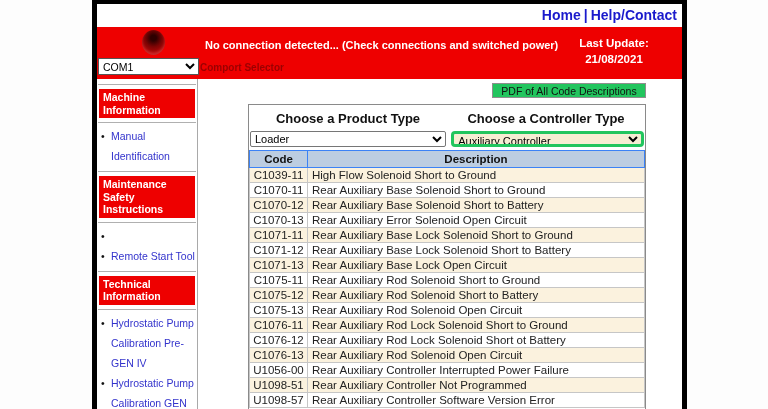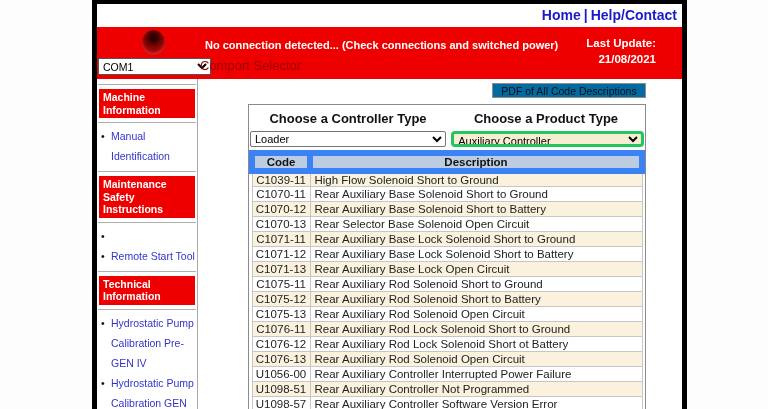--- a/index.html
+++ b/index.html
@@ -16,59 +16,59 @@
   .topbar a { color:var(--link-blue); text-decoration:none; cursor:pointer; }
   .topbar .sep { padding:0 3px; }
 
   
   .banner { position:relative; height:52px; background:var(--red); }
   .orb { position:absolute; left:45px; top:3px; width:23px; height:25px; border-radius:50%;
          background:radial-gradient(circle at 50% 32%, #2e0000 0 14%, #7c0404 42%, #b30808 72%, #930606 100%);
          box-shadow:inset 0 -2px 3px rgba(255,120,120,.35); }
   .conn-msg { position:absolute; left:108px; top:12px; color:#fff;
               font-size:11px; font-weight:bold; }
-  .last-update { position:absolute; right:26px; top:8px; width:84px; text-align:right;
+  .last-update { position:absolute; right:26px; top:8px; width:84px; text-align:center;
                  color:#fff; font-size:11.5px; font-weight:bold; line-height:16px; }
-  .comport-select { position:absolute; left:1px; bottom:4px; width:113px; height:17px;
+  .comport-select { position:absolute; left:1px; bottom:4px; width:101px; height:17px;
                     font-size:10.5px; font-family:"Liberation Sans",sans-serif;
                     background:#fff; border:1px solid #555; }
   .comport-label { position:absolute; left:103px; bottom:6px; color:var(--dark-red);
-                   font-size:13px; font-weight:normal; }
+                   font-size:10px; font-weight:bold; }
 
   
   .content { display:flex; height:330px;gap:40px; }
 
   
   .sidebar { width:101px; border-right:1px solid #a9a9a9; overflow:hidden; padding-top:5px; }
   .sb-divider { border-top:1px solid #b0b0b0; margin:0 1px; }
   .sb-header { background:var(--red); color:#fff; font-size:10.5px; font-weight:bold;
                line-height:12.5px; padding:2px 4px; margin:4px 2px; }
   .sb-links { list-style:none; padding:3px 2px 5px 4px; }
   .sb-links li { display:flex; font-size:10.5px; line-height:20px; }
   .sb-links .bullet { color:#111; width:10px; flex:none; }
   .sb-links a { color:var(--side-link); text-decoration:none; cursor:pointer; }
 
   
   .main { flex:1; position:relative; background:#fff; }
   .pdf-btn { position:absolute; top:4px; right:36px; width:154px; height:15px;
              font-size:10.5px; font-family:"Liberation Sans",sans-serif;
-             background:#0369a1; border:1px solid #8e8e8e; color:#111; cursor:pointer; }
+             background:#22c55e; border:1px solid #8e8e8e; color:#111; cursor:pointer; }
 
   .panel { position:absolute; left:10px; right:36px; top:25px; bottom:0;
            border:1px solid #8a8a8a; border-bottom:none; overflow:hidden; background:#fff; }
   .choose-row { display:flex; padding:6px 0 4px; }
   .choose-row .hd { flex:1; text-align:center; font-size:13px; font-weight:bold; color:#111; }
   .select-row { display:flex; gap:5px; padding:1px 1px 3px; }
   .select-row select { height:16px; font-size:11px; font-family:Liberation Sans, sans-serif; }
   .product-select { flex:1.04; background:#fff; border:1px solid #767676; border-radius:2px; }
   .controller-select { flex:1; background:var(--beige-sel); border:3px solid #22c55e; border-radius:4px; }
 
   table.codes { width:100%; border-collapse:collapse; font-size:11.5px; table-layout:fixed; }
   .codes th { background:var(--th-blue); font-weight:bold; color:#111; height:17px;
-              border:6px solid #3b82f6; }
+              border:1px solid #3b82f6; }
   .codes th.code-col, .codes td.code-cell { width:58px; }
   .codes td { height:15px; border:1px solid #c6c6c6; padding:0 4px; color:#222;
               white-space:nowrap; overflow:hidden; }
   .codes td.code-cell { text-align:center; padding:0; }
   .codes tr.odd td { background:var(--beige-row);margin-left:20px; }
   .codes tr.even td { background:#fff; }
 </style>
 </head>
 <body>
 
@@ -134,22 +134,22 @@
   </li>
 </ul>
 </div>
     </div>
 
     <div class="main">
       <button class="pdf-btn">PDF of All Code Descriptions</button>
 
       <div class="panel">
         <div class="choose-row">
+          <div class="hd">Choose a Product Type</div>
           <div class="hd">Choose a Controller Type</div>
-          <div class="hd">Choose a Product Type</div>
         </div>
         <div class="select-row">
           <select class="product-select">
             <option>Loader</option>
           </select>
           <select class="controller-select">
             <option>Auxiliary Controller</option>
           </select>
         </div>
         <table class="codes">
@@ -170,21 +170,21 @@
     <td>Rear Auxiliary Base Solenoid Short to Ground</td>
   </tr>
 
   <tr class="odd">
     <td class="code-cell">C1070-12</td>
     <td>Rear Auxiliary Base Solenoid Short to Battery</td>
   </tr>
 
   <tr class="even">
     <td class="code-cell">C1070-13</td>
-    <td>Rear Selector Base Solenoid Open Circuit</td>
+    <td>Rear Auxiliary Error Solenoid Open Circuit</td>
   </tr>
 
   <tr class="odd">
     <td class="code-cell">C1071-11</td>
     <td>Rear Auxiliary Base Lock Solenoid Short to Ground</td>
   </tr>
 
   <tr class="even">
     <td class="code-cell">C1071-12</td>
     <td>Rear Auxiliary Base Lock Solenoid Short to Battery</td>

